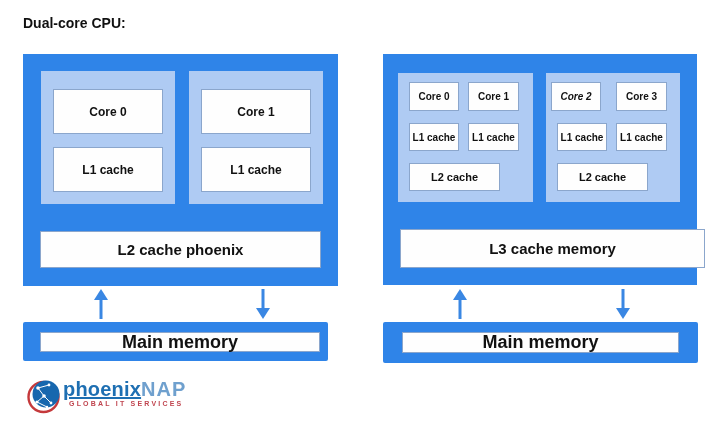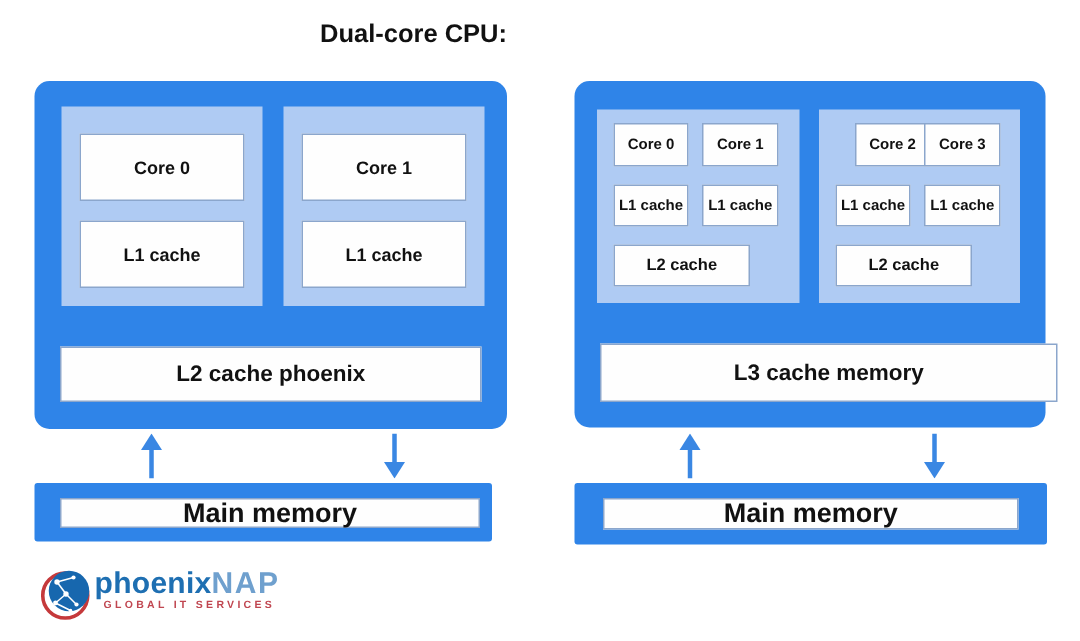--- a/index.html
+++ b/index.html
@@ -2,25 +2,25 @@
 <html style="--page-bg: #ffffff; --cpu-blue: #2F84E8; --cluster-light-blue: #AFCBF3; --box-white: #FEFEFE; --box-border: #8BA6CC; --arrow-blue: #3A87E3; --logo-blue: #1E6FB2; --logo-nap-blue: #6FA0CE; --logo-red: #C04650; --globe-blue: #1767AE; --globe-ring-red: #C5393B;"><head>
 <meta charset="utf-8">
 <style>
   html,body{margin:0;padding:0;background:#fff;}
   .canvas{
     position:relative;width:720px;height:427px;background:var(--page-bg,#fff);
     font-family:"Liberation Sans",sans-serif;overflow:hidden;
   }
   .title{
     position:absolute;top:13px;height:20px;line-height:20px;
-    font-size:17px;font-weight:bold;color:#111;text-align:right;
+    font-size:14px;font-weight:bold;color:#111;text-align:left;
   }
   .cpu-rect{
     position:absolute;top:54px;height:232px;background:var(--cpu-blue,#2F84E8);
-    border-radius:10px;
+    border-radius:0;
   }
   .cluster{
     position:absolute;background:var(--cluster-light-blue,#AFCBF3);
   }
   .wbox{
     position:absolute;background:var(--box-white,#FEFEFE);
     border:1px solid var(--box-border,#8BA6CC);
     display:flex;align-items:center;justify-content:center;
     font-weight:bold;color:#111;box-sizing:border-box;text-align:center;
   }
@@ -35,21 +35,21 @@
   .q-l2{left:11px;top:90px;width:91px;height:28px;font-size:11px;}
   .mem-bar{
     position:absolute;top:322px;background:var(--cpu-blue,#2F84E8);border-radius:2px;
   }
   .mem-box{font-size:18px;}
   .arrow{position:absolute;top:289px;}
   
   .logo{position:absolute;left:27px;top:376px;width:210px;height:44px;}
   .logo-globe{position:absolute;left:0;top:1px;}
   .logo-text{position:absolute;left:36px;top:2px;font-size:20px;font-weight:bold;white-space:nowrap;}
-  .logo-phoenix{color:var(--logo-blue,#1E6FB2);letter-spacing:0.2px;}
+  .logo-phoenix{color:var(--logo-blue,#1E6FB2);letter-spacing:0.2px;text-decoration:underline;}
   .logo-nap{color:var(--logo-nap-blue,#6FA0CE);letter-spacing:1px;}
   .logo-tagline{
     position:absolute;left:42px;top:24px;font-size:7px;font-weight:bold;
     color:var(--logo-red,#C04650);letter-spacing:2.2px;white-space:nowrap;
   }
 </style>
 </head>
 <body>
 
 <div class="canvas">
@@ -89,21 +89,21 @@
 
     <div class="cluster quad-cluster" style="left:15px;width:135px;">
       <div class="wbox q-small" style="left:11px;top:9px;">Core 0</div>
       <div class="wbox q-small" style="left:70px;top:9px;width:51px;">Core 1</div>
       <div class="wbox q-small" style="left:11px;top:50px;height:28px;">L1 cache</div>
       <div class="wbox q-small" style="left:70px;top:50px;width:51px;height:28px;">L1 cache</div>
       <div class="wbox q-l2">L2 cache</div>
     </div>
 
     <div class="cluster quad-cluster" style="left:163px;width:134px;">
-      <div class="wbox q-small" style="left:24px;top:9px;">Core 2</div>
+      <div class="wbox q-small" style="left:5px;top:9px;font-style:italic;">Core 2</div>
       <div class="wbox q-small" style="left:70px;top:9px;width:51px;">Core 3</div>
       <div class="wbox q-small" style="left:11px;top:50px;height:28px;">L1 cache</div>
       <div class="wbox q-small" style="left:70px;top:50px;width:51px;height:28px;">L1 cache</div>
       <div class="wbox q-l2">L2 cache</div>
     </div>
 
     <div class="wbox shared-box" style="left:17px;top:175px;width:305px;height:39px;">L3 cache memory</div>
   </div>
 
   <svg class="arrow" style="left:452px;" width="16" height="30" viewBox="0 0 16 30">

